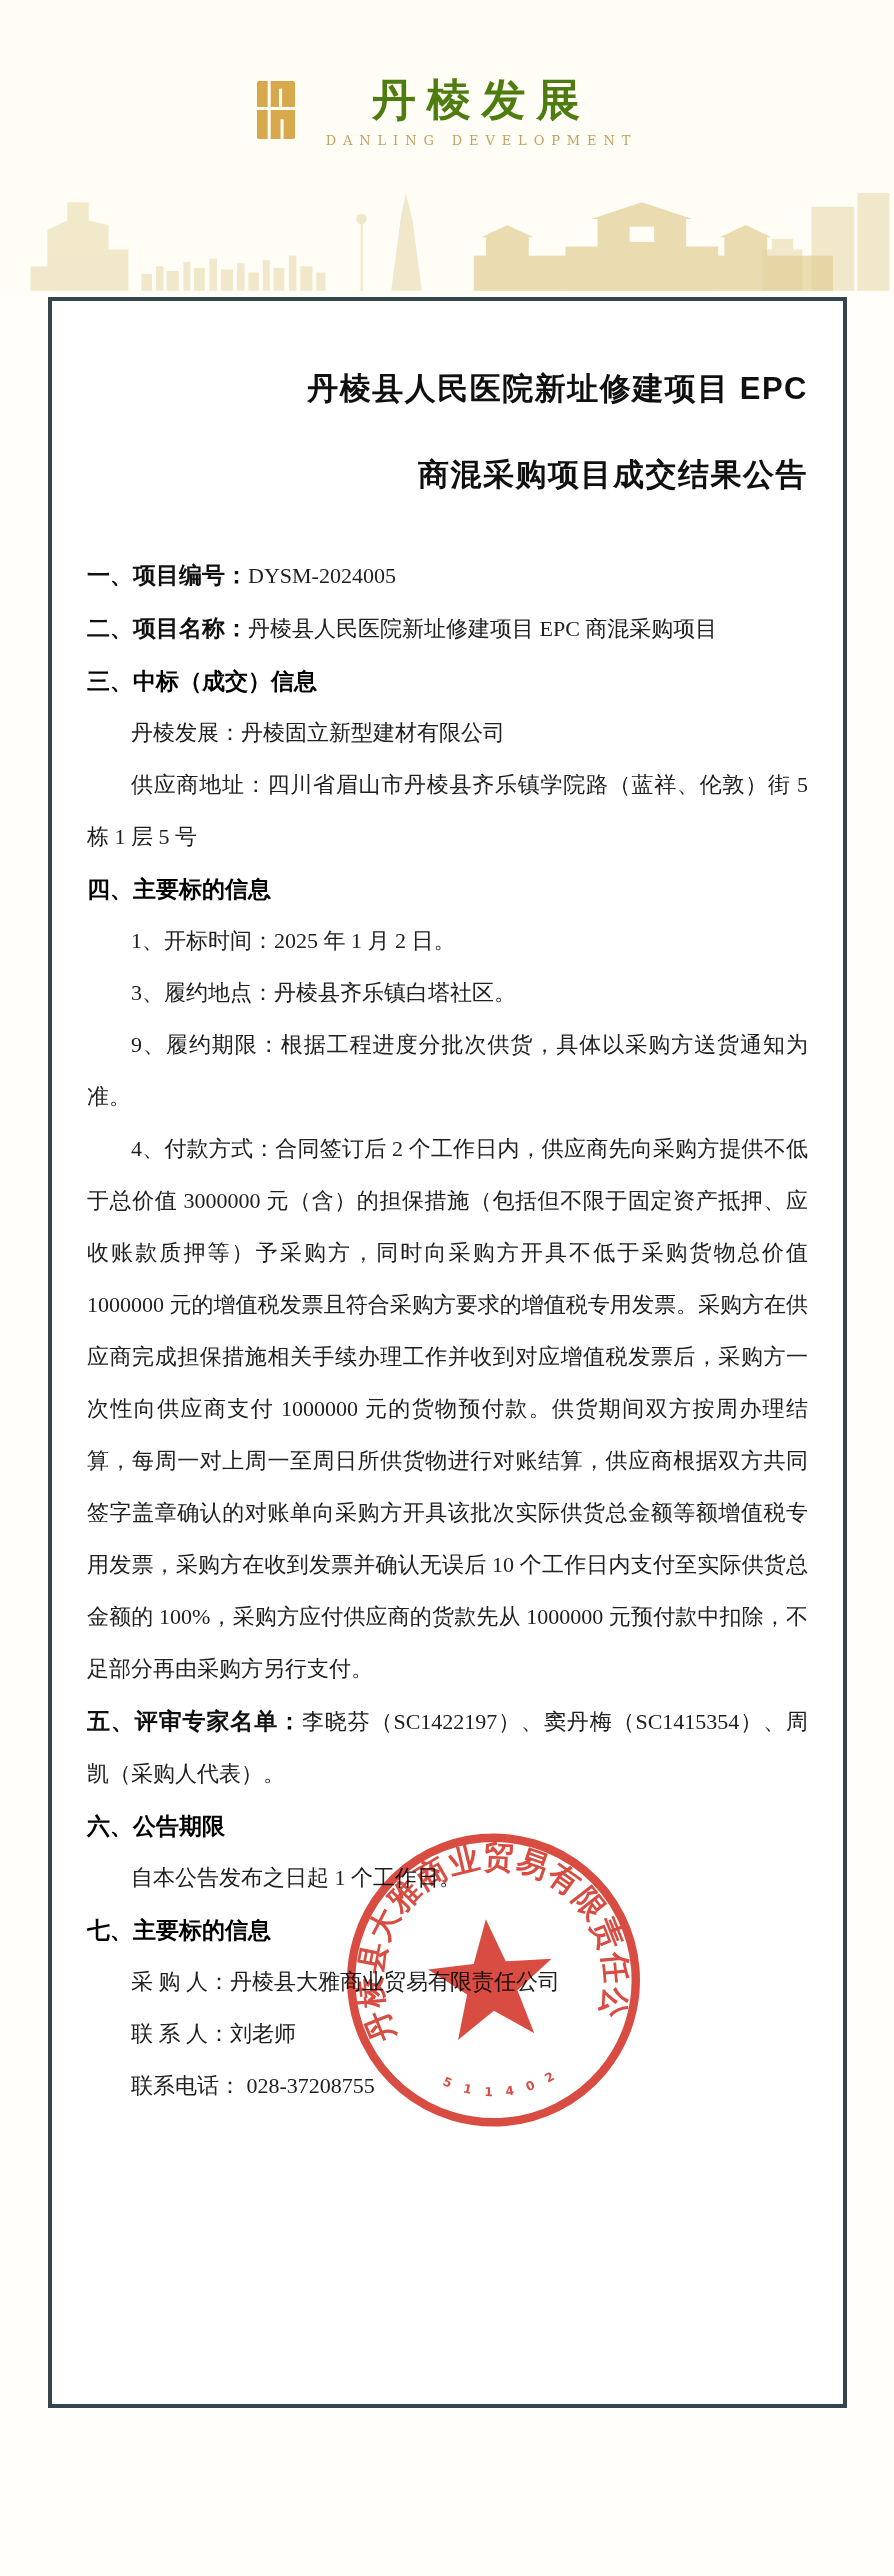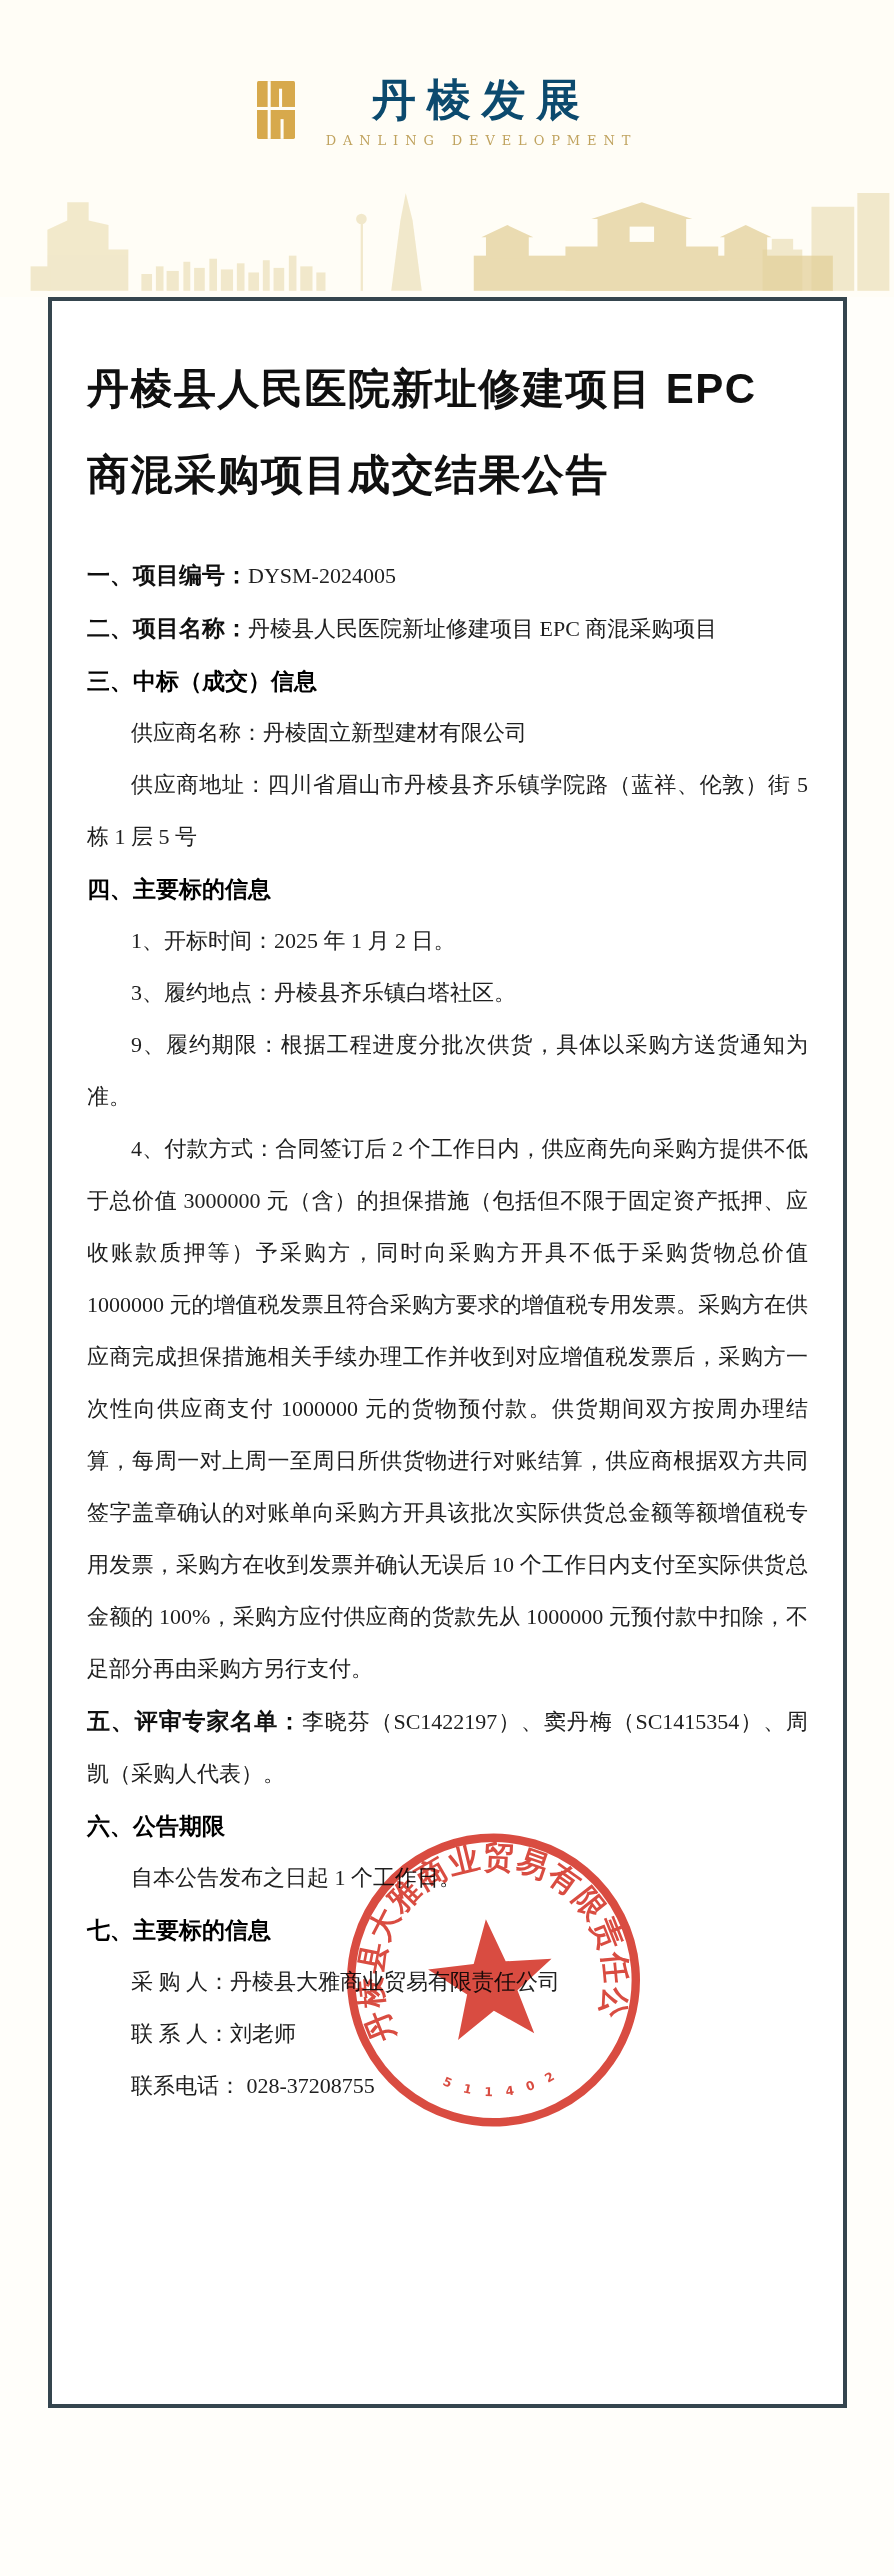--- a/index.html
+++ b/index.html
@@ -8,33 +8,33 @@
     background:#fffefa;overflow:hidden;
     font-family:"Liberation Serif","DejaVu Serif",serif;color:#1f1f1f;
   }
   
   .header{position:relative;height:297px;background:#fffdf6;}
   .brand-row{position:absolute;top:78px;left:0;width:100%;
     display:flex;justify-content:center;align-items:flex-start;gap:31px;}
   .logo-mark{flex:0 0 auto;margin-top:3.1px;}
   .brand-text{text-align:center;}
   .brand-cn{font-size:44px;line-height:46px;font-weight:bold;letter-spacing:10.7px;
-    color:#0c4a6e;font-family:"Liberation Serif","DejaVu Serif",serif;}
+    color:#4d7c0f;font-family:"Liberation Serif","DejaVu Serif",serif;}
   .brand-en{margin-top:9.2px;font-size:13px;letter-spacing:6.9px;color:#c0a35f;
     font-family:"DejaVu Serif","Liberation Serif",serif;}
   .skyline{position:absolute;left:0;bottom:6.1px;width:894px;height:115px;display:block;}
   
   .doc-box{
     position:absolute;top:297px;left:48px;width:799px;height:2111px;
     box-sizing:border-box;border:4.6px solid #35454e;background:#ffffff;
     padding:40px 35px 0 35px;
   }
-  .doc-title{margin:4.6px 0 31px 0;text-align:left;
+  .doc-title{margin:4.6px 0 31px 0;text-align:right;
     font-family:"Liberation Sans","DejaVu Sans",sans-serif;
-    font-weight:bold;font-size:42px;line-height:86px;letter-spacing:1.5px;color:#101010;}
+    font-weight:bold;font-size:31px;line-height:86px;letter-spacing:1.5px;color:#101010;}
   .para{margin:0;font-size:22px;line-height:52px;text-align:justify;color:#202020;}
   .para.indent{text-indent:2em;}
   .lbl{font-family:"Liberation Sans","DejaVu Sans",sans-serif;
     font-weight:bold;font-size:23px;color:#101010;}
   .heading{margin:0;font-family:"Liberation Sans","DejaVu Sans",sans-serif;
     font-weight:bold;font-size:23px;line-height:52px;color:#000000;text-align:left;}
   
   .seal{position:absolute;left:342px;top:1827px;width:303px;height:306px;
     z-index:5;opacity:0.9;mix-blend-mode:multiply;transform:rotate(-5deg);}
   
@@ -118,21 +118,21 @@
     <div class="doc-title">
       <div>丹棱县人民医院新址修建项目 EPC</div>
       <div>商混采购项目成交结果公告</div>
     </div>
 
     <p class="para"><b class="lbl">一、项目编号：</b><span>DYSM-2024005</span></p>
 
     <p class="para"><b class="lbl">二、项目名称：</b><span>丹棱县人民医院新址修建项目 EPC 商混采购项目</span></p>
 
     <p class="heading">三、中标（成交）信息</p>
-    <p class="para indent">供应商名称：丹棱固立新型建材有限公司</p>
+    <p class="para indent">丹棱发展：丹棱固立新型建材有限公司</p>
     <p class="para indent">供应商地址：四川省眉山市丹棱县齐乐镇学院路（蓝祥、伦敦）街 5 栋 1 层 5 号</p>
 
     <p class="heading">四、主要标的信息</p>
     <p class="para indent">1、开标时间：2025 年 1 月 2 日。</p>
     <p class="para indent">3、履约地点：丹棱县齐乐镇白塔社区。</p>
     <p class="para indent">9、履约期限：根据工程进度分批次供货，具体以采购方送货通知为准。</p>
     <p class="para indent">4、付款方式：合同签订后 2 个工作日内，供应商先向采购方提供不低于总价值 3000000 元（含）的担保措施（包括但不限于固定资产抵押、应收账款质押等）予采购方，同时向采购方开具不低于采购货物总价值 1000000 元的增值税发票且符合采购方要求的增值税专用发票。采购方在供应商完成担保措施相关手续办理工作并收到对应增值税发票后，采购方一次性向供应商支付 1000000 元的货物预付款。供货期间双方按周办理结算，每周一对上周一至周日所供货物进行对账结算，供应商根据双方共同签字盖章确认的对账单向采购方开具该批次实际供货总金额等额增值税专用发票，采购方在收到发票并确认无误后 10 个工作日内支付至实际供货总金额的 100%，采购方应付供应商的货款先从 1000000 元预付款中扣除，不足部分再由采购方另行支付。</p>
 
     <p class="para"><b class="lbl">五、评审专家名单：</b><span>李晓芬（SC1422197）、窦丹梅（SC1415354）、周凯（采购人代表）。</span></p>
 

